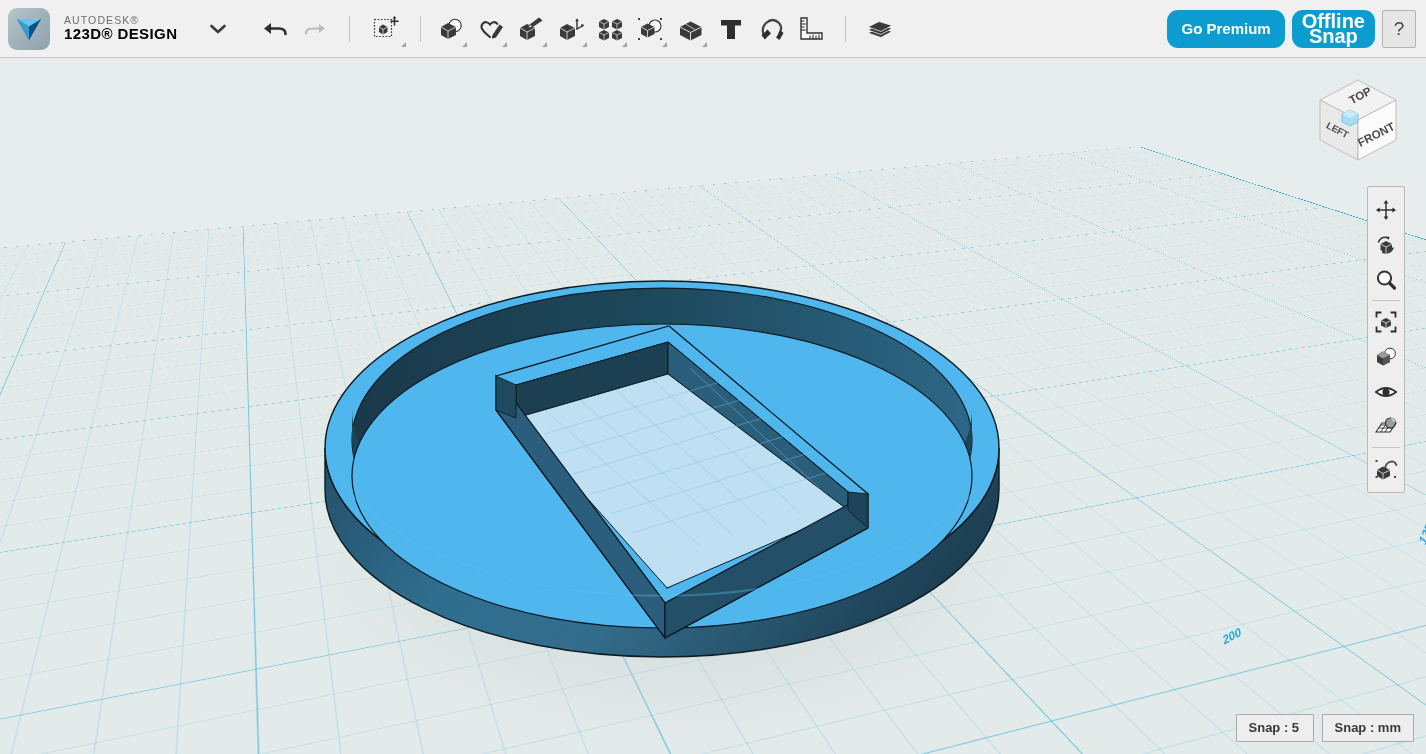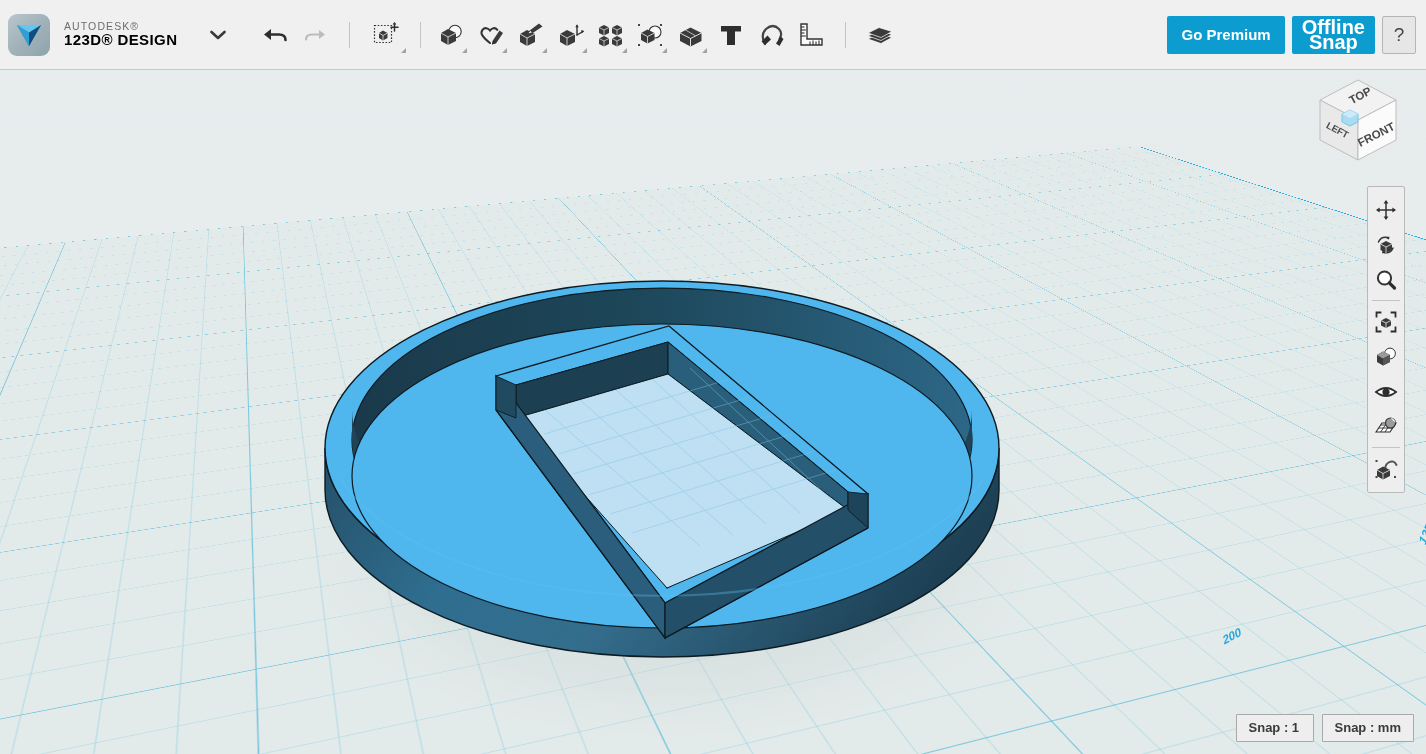--- a/index.html
+++ b/index.html
@@ -7,21 +7,21 @@
     width: 1426px; height: 754px;
     overflow: hidden;
     font-family: "Liberation Sans", sans-serif;
     background: #e4ebeb;
   }
   #app { position: relative; width: 1426px; height: 754px; }
 
   
   #header {
     position: absolute; top: 0; left: 0;
-    width: 1426px; height: 70px;
+    width: 1426px; height: 58px;
     background: #f0f0f0;
     border-bottom: 1px solid #c8c8c8;
     display: flex; align-items: center;
     z-index: 40;
   }
   #brand { display: flex; align-items: center; padding-left: 8px; }
   .logo-tile {
     width: 42px; height: 42px; border-radius: 9px;
     background: linear-gradient(135deg,#b9c6cc 0%,#9fb0b8 55%,#8fa3ac 100%);
     display: flex; align-items: center; justify-content: center;
@@ -65,21 +65,21 @@
   .tb-sep.thin { margin: 0 10px; }
 
   #header-right {
     margin-left: auto; display: flex; align-items: center;
     padding-right: 10px; gap: 7px;
   }
   .hbtn {
     background: #0c9cd0; color: #fff; border: none;
     font-family: "Liberation Sans", sans-serif;
     font-size: 15px; font-weight: bold;
-    border-radius: 2px; cursor: pointer;
+    border-radius: 11px; cursor: pointer;
     padding: 0 14px; height: 38px;
     display: flex; align-items: center; justify-content: center;
     text-align: center;
   }
   .hbtn.two-line {
     line-height: 15px; padding: 16px 10px; font-size: 20px;
   }
   #help-btn {
     width: 34px; height: 38px;
     background: #e6e6e6; border: 1px solid #b5b5b5;
@@ -575,18 +575,18 @@
             </g>
           <path d="M13 16 Q9 9 14.5 5.5 Q20 2.5 22.5 8" fill="none" stroke="#555" stroke-width="1.9" stroke-linecap="round"></path>
           <path d="M3 13 L9 9.5 L16 13 L16 19 L9 22.5 L3 19 Z" fill="#3a3a3a"></path>
           <path d="M3 13 L9 16.5 L16 13" fill="none" stroke="#eee" stroke-width=".8"></path>
           <path d="M9 16.5 L9 22.5" fill="none" stroke="#eee" stroke-width=".8"></path>
         </svg>
       </div>
     </div>
 
     <div id="statusbar">
-      <div class="status-box" id="snap-box">Snap : 1</div>
+      <div class="status-box" id="snap-box">Snap : 5</div>
       <div class="status-box" id="units-box">Snap : mm</div>
     </div>
 
   </div>
 </div>
 
 </body></html>

